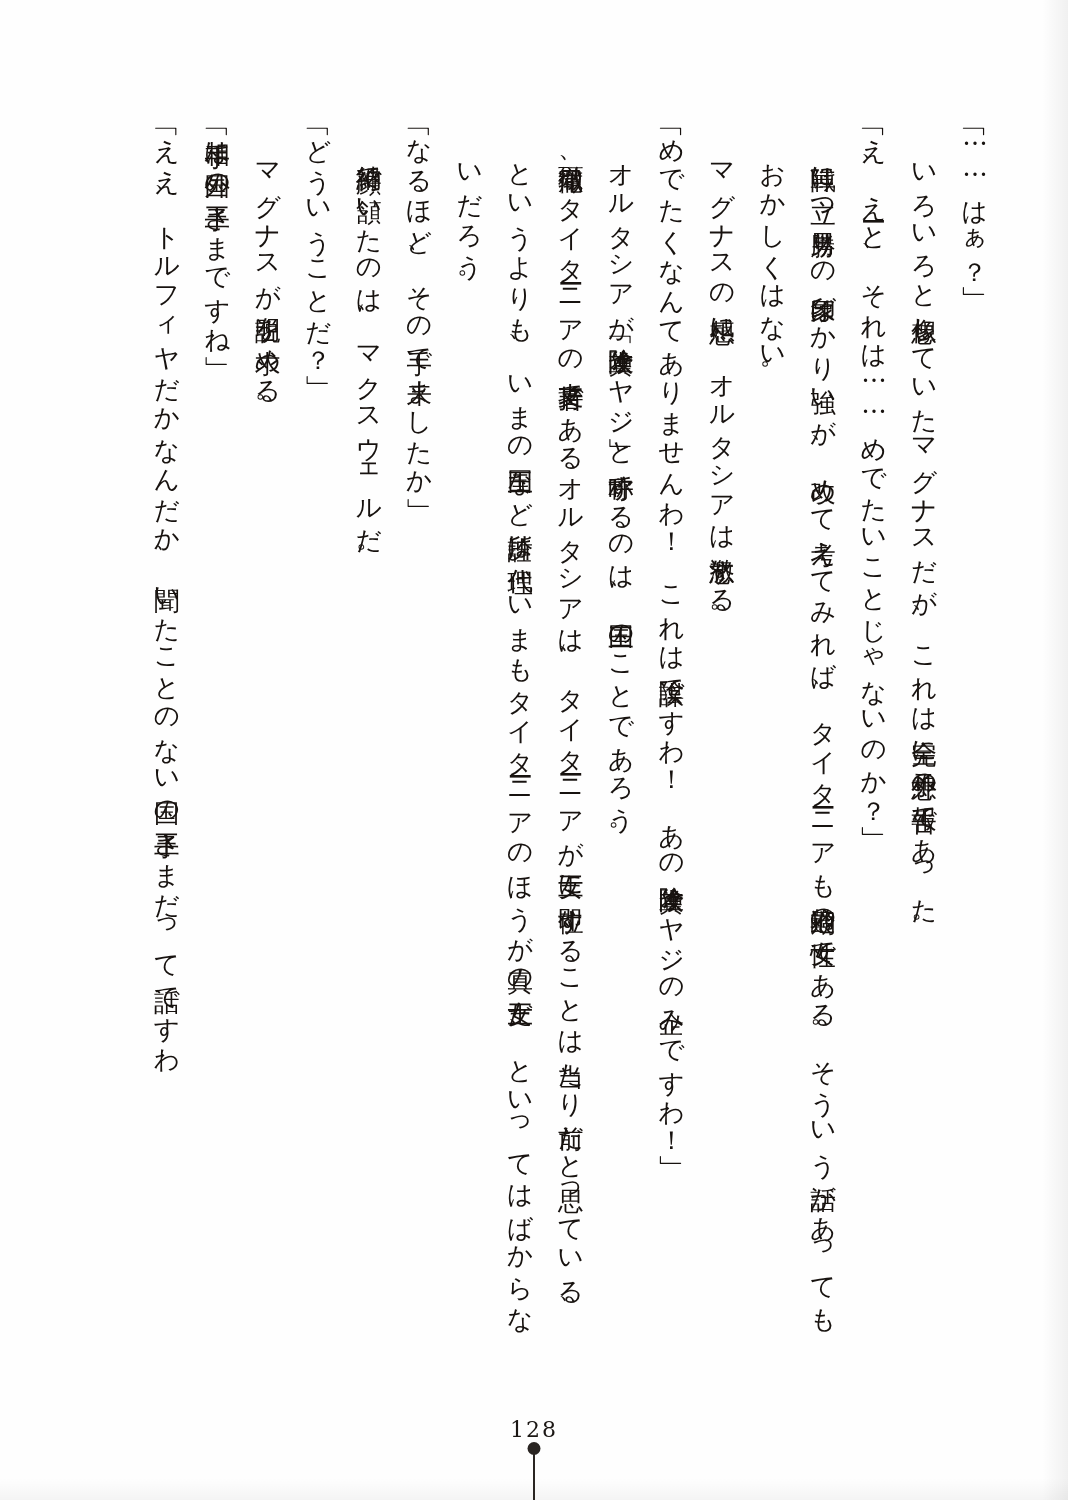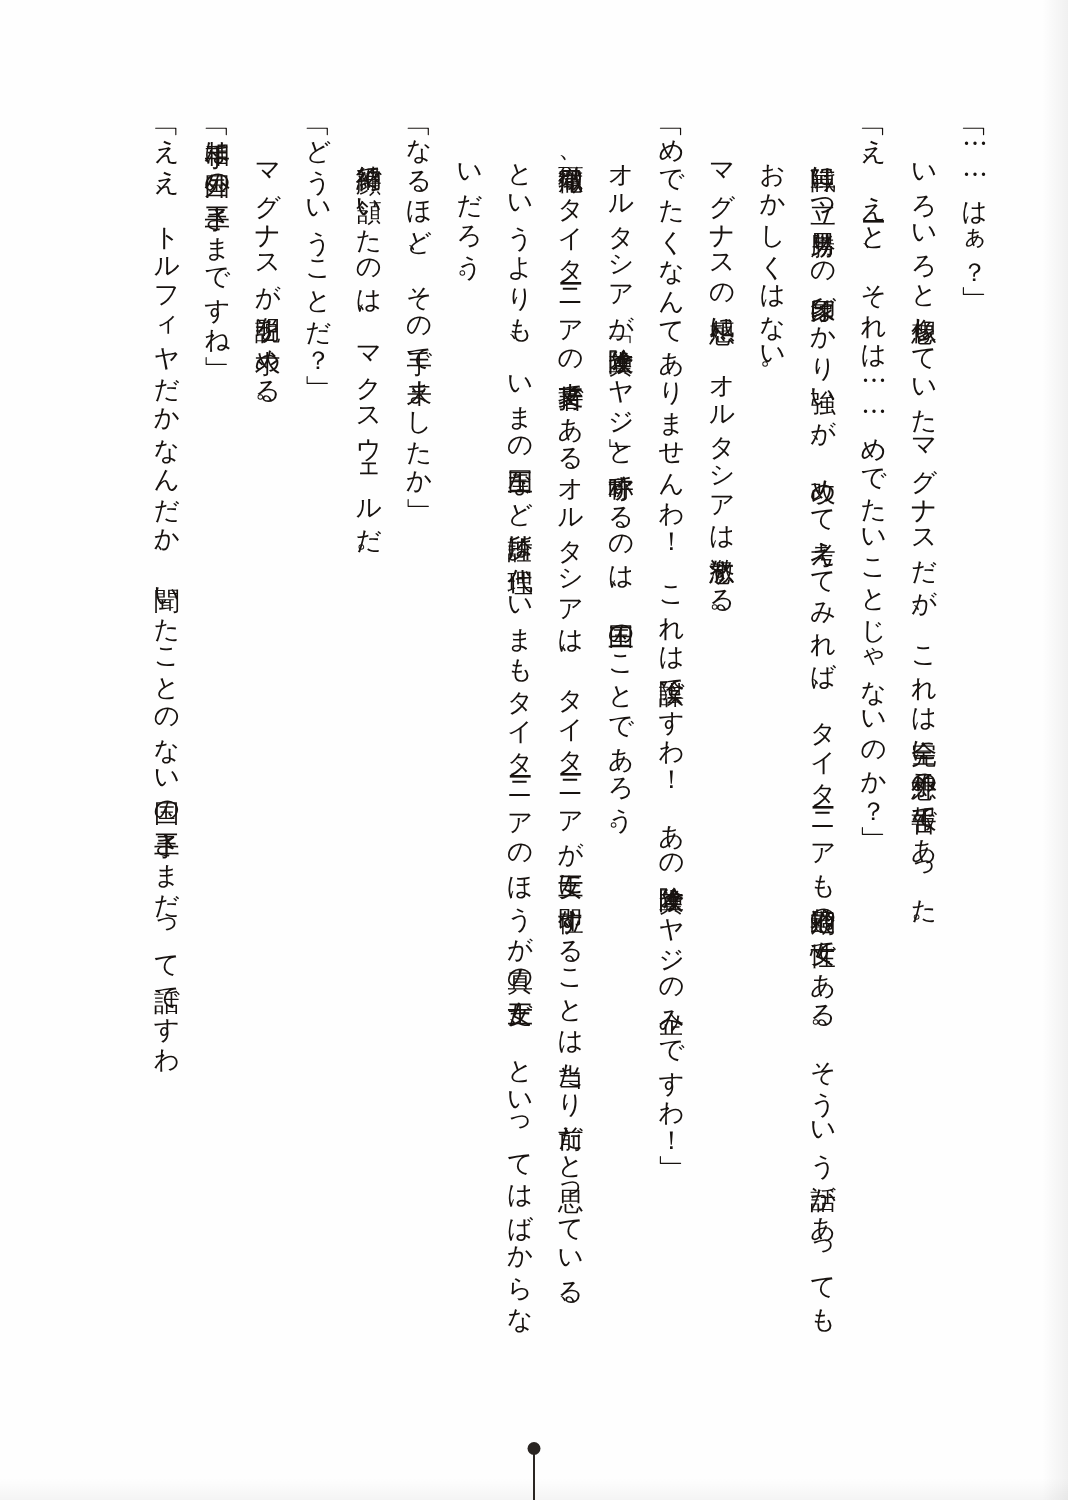--- a/index.html
+++ b/index.html
@@ -127,20 +127,21 @@
     <p class="indent">オルタシアが「陰険糞オヤジ」と呼称するのは、国王のことであろう。</p>
     <p class="indent">徹頭徹尾、タイターニアの支持者であるオルタシアは、タイターニアが女王に即位することは当たり前だと思っている、というよりも、いまの国王など所詮は代理。いまもタイターニアのほうが真の女王だ、といってはばからないだろう。</p>
     <p>「なるほど、その手で来ましたか」</p>
     <p class="indent">納得顔で頷いたのは、マクスウェルだ。</p>
     <p>「どういうことだ？」</p>
     <p class="indent">マグナスが説明を求める。</p>
     <p>「相手は外国の王子さまですね」</p>
     <p>「ええ、トルフィヤだかなんだか、聞いたことのない国の王子さまだって話ですわ</p>
   </div>
 
+  <div class="folio">128</div>
 
   <div class="folio-mark">
     <div class="dot"></div>
     <div class="stem"></div>
   </div>
 
   <div class="edge-shade-r"></div>
   <div class="edge-shade-b"></div>
 </div>
 

